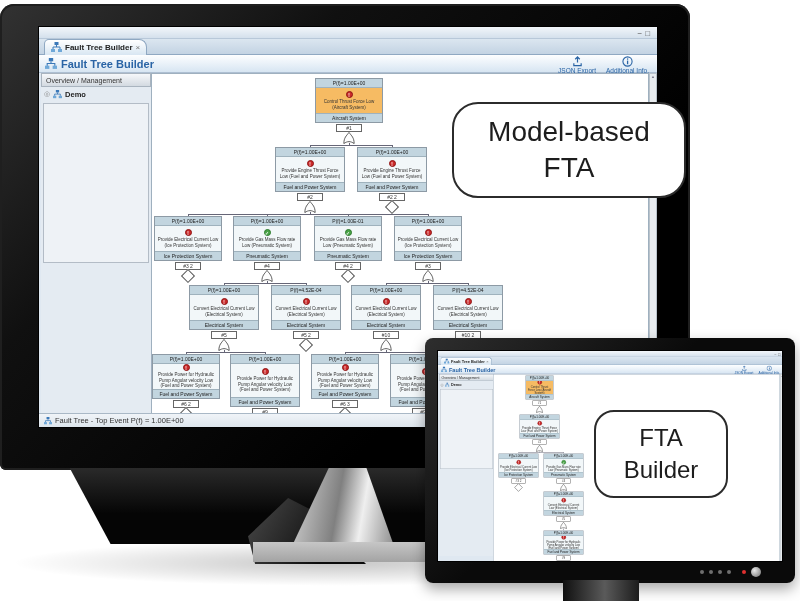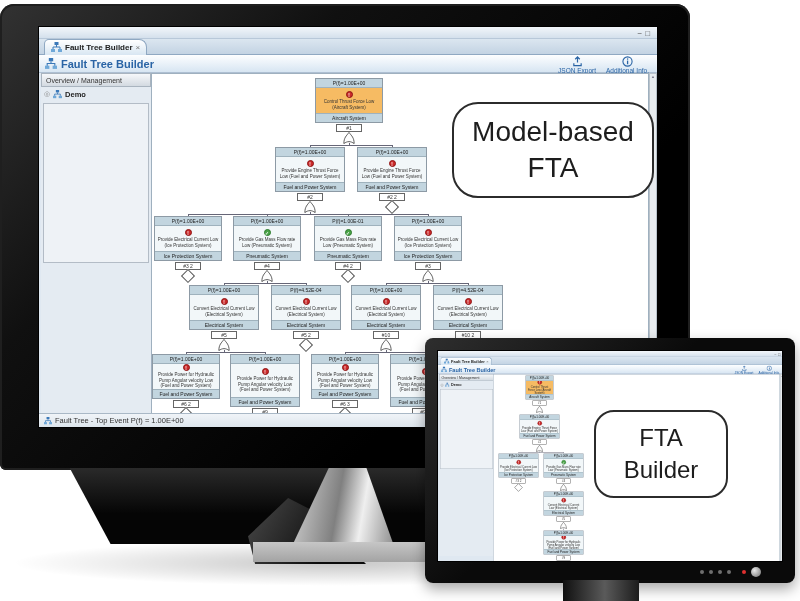--- a/index.html
+++ b/index.html
@@ -105,21 +105,21 @@
   .app2 .badge { width:9px; height:9px; font-size:6px; line-height:9px; }
   .app2 .ref { width:28px; height:10px; font-size:6px; line-height:8px; }
   .app2 .gate { width:16px; height:14px; }
   .app2 .diamond { width:12px; height:12px; }
 
   
   .callout { position:absolute; background:#fff; border:2px solid #2b2b2b; border-radius:26px;
     display:flex; flex-direction:column; align-items:center; justify-content:center;
     color:#1d1d1d; z-index:50; }
   .callout .l1,.callout .l2 { white-space:nowrap; }
-  .co1 { left:452px; top:102px; width:202px; height:96px; font-size:28px; line-height:36px; }
+  .co1 { left:452px; top:102px; width:234px; height:96px; font-size:28px; line-height:36px; }
   .co2 { left:594px; top:410px; width:134px; height:88px; font-size:24px; line-height:32px; border-radius:20px; }
 
   .icon-svg { display:block; }
 </style>
 </head>
 <body>
 
 <svg width="0" height="0" style="position:absolute">
   <defs>
     <g id="def-tree-icon">

